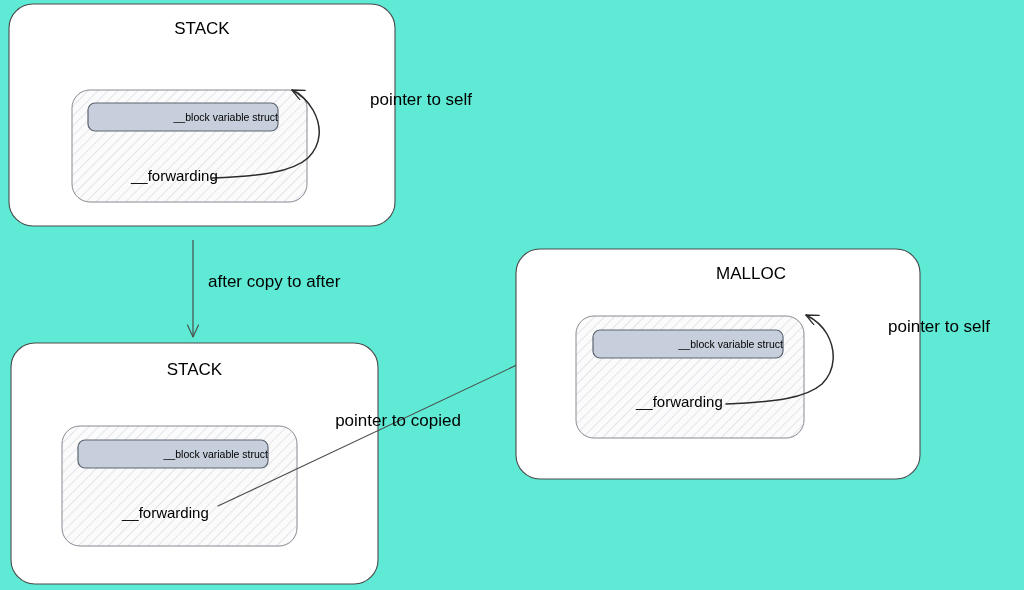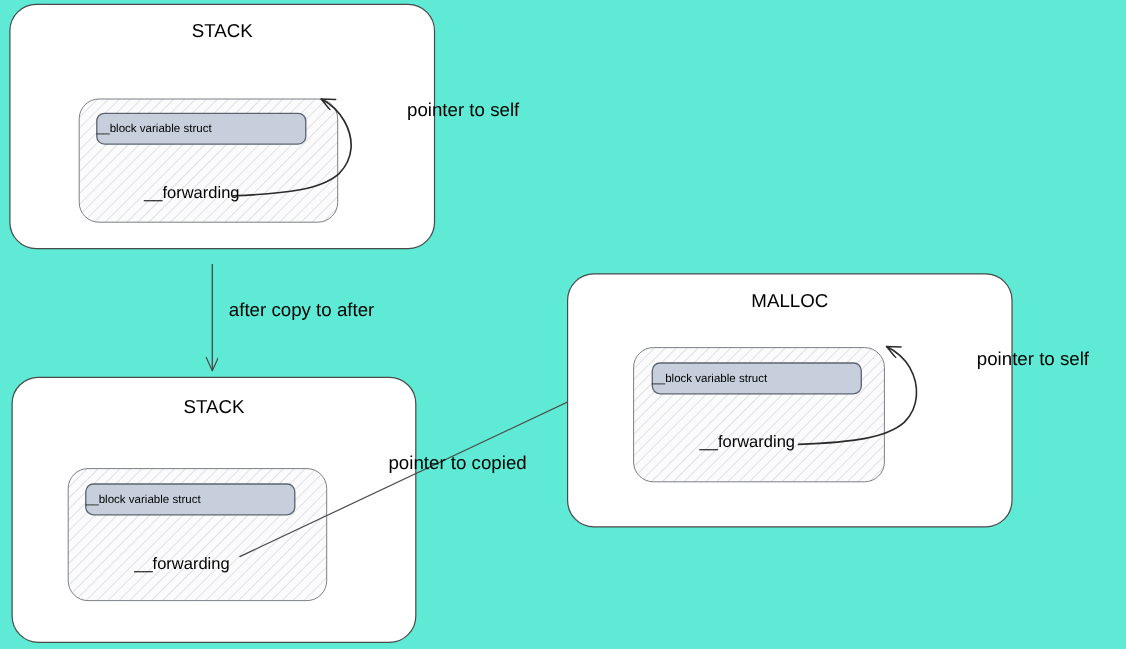--- a/index.html
+++ b/index.html
@@ -34,21 +34,21 @@
   }
   .region-title {
     font-size: 17px;
     text-align: center;
   }
   .field-label {
     font-size: 15px;
   }
   .struct-label {
     font-size: 10.5px;
-    text-align: left;
+    text-align: right;
   }
   .annot {
     font-size: 17px;
   }
   .annot-center {
     font-size: 17px;
     text-align: center;
   }
 </style>
 </head>
@@ -107,21 +107,21 @@
   <div class="txt field-label" style="left:131px; top:167px;">__forwarding</div>
 
   <div class="txt annot" style="left:370px; top:90px;">pointer to self</div>
 
   <div class="txt annot" style="left:208px; top:272px;">after copy to after</div>
 
   <div class="txt region-title" style="left:11px; top:360px; width:367px;">STACK</div>
   <div class="txt struct-label" style="left:78px; top:448px; width:190px;">__block variable struct</div>
   <div class="txt field-label" style="left:122px; top:504px;">__forwarding</div>
 
-  <div class="txt annot-center" style="left:328px; top:411px; width:176px;">pointer to copied</div>
+  <div class="txt annot-center" style="left:310px; top:411px; width:176px;">pointer to copied</div>
 
-  <div class="txt region-title" style="left:516px; top:264px; width:404px;">MALLOC</div>
+  <div class="txt region-title" style="left:516px; top:264px; width:404px;padding-left:33px;">MALLOC</div>
   <div class="txt struct-label" style="left:593px; top:338px; width:190px;">__block variable struct</div>
   <div class="txt field-label" style="left:636px; top:393px;">__forwarding</div>
 
   <div class="txt annot" style="left:888px; top:317px;">pointer to self</div>
 
 </div>
 
 </body></html>

